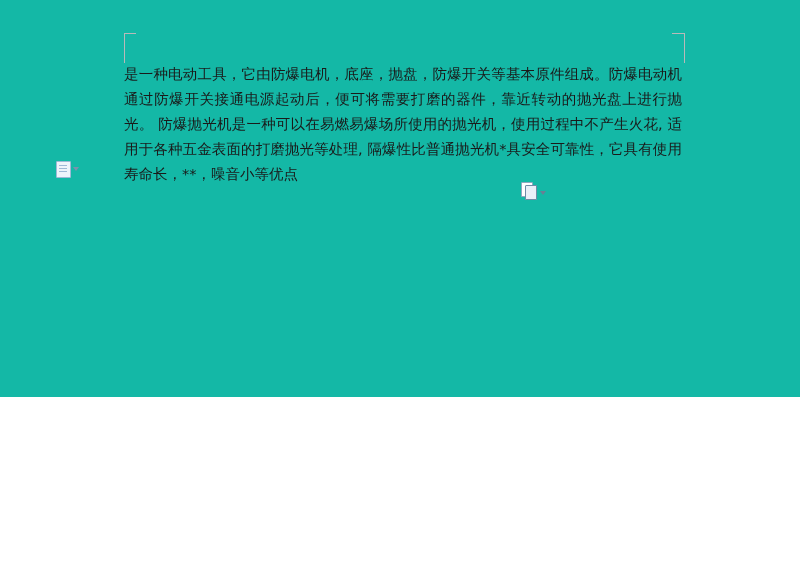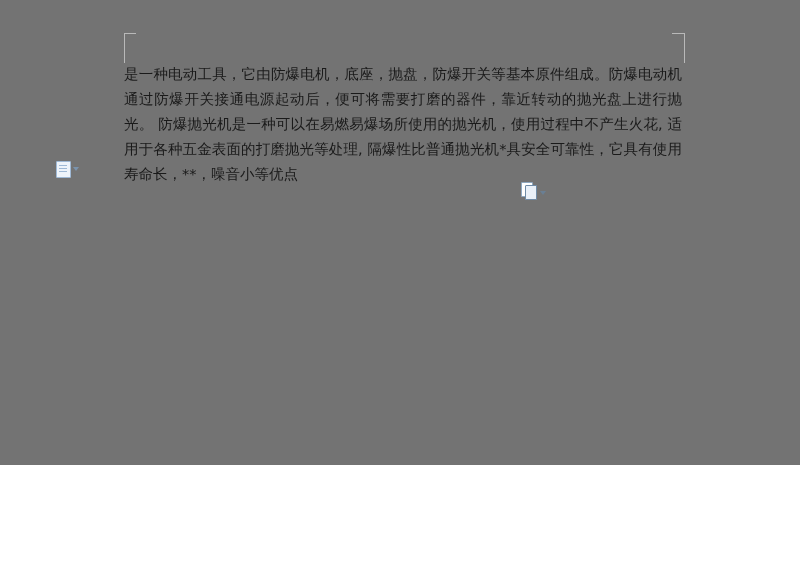--- a/index.html
+++ b/index.html
@@ -18,22 +18,22 @@
     height: 561px;
     background: #ffffff;
   }
 
   
   .sheet {
     position: absolute;
     left: 0;
     top: 0;
     width: 800px;
-    height: 465px;
-    background: #737373;
+    height: 397px;
+    background: #14b8a6;
   }
 
   
   .crop-mark {
     position: absolute;
     width: 1px;
     background: #b9b9b9;
   }
   .crop-mark.left {
     left: 124px;

